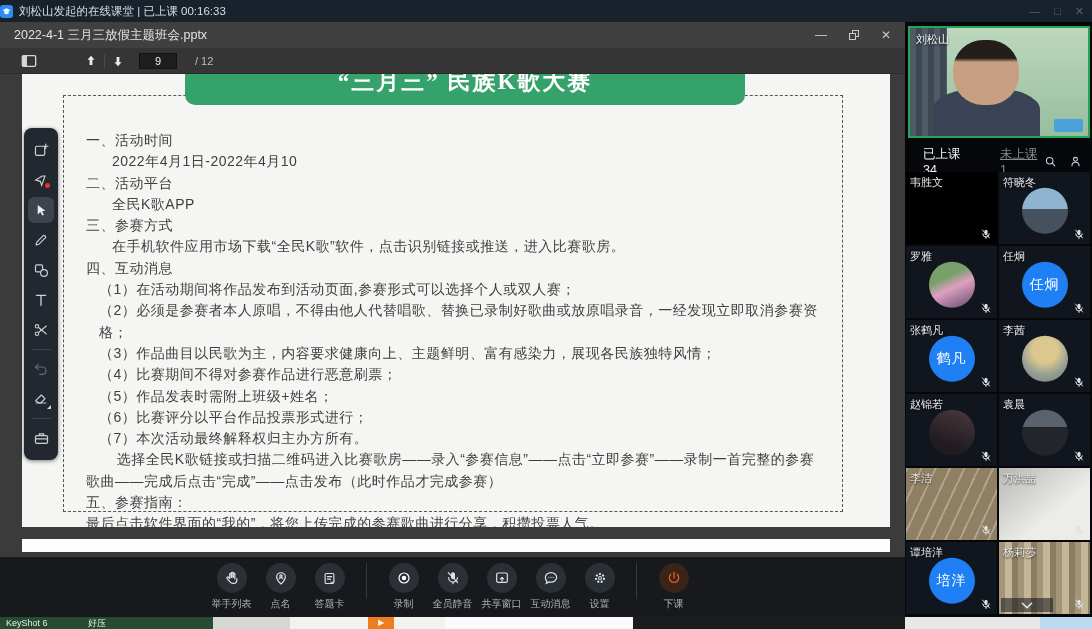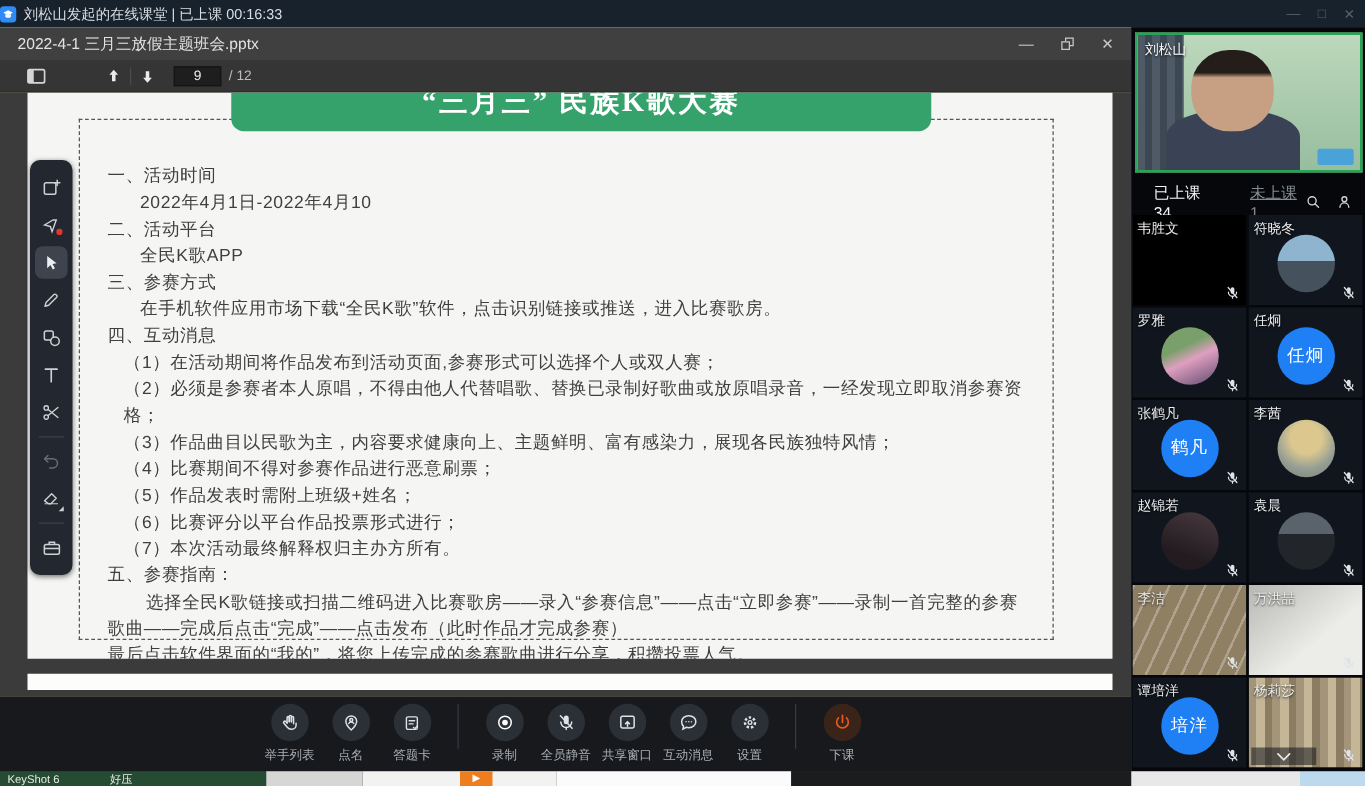--- a/index.html
+++ b/index.html
@@ -9,36 +9,36 @@
 
   
   .topbar { position:absolute; left:0; top:0; width:1092px; height:22px; background:#18222c; display:flex; align-items:center; justify-content:flex-start; }
   .topbar-center { display:flex; align-items:center; gap:6px; }
   .app-logo { width:13px; height:13px; border-radius:3px; background:#2e8bf7; display:flex; align-items:center; justify-content:center; }
   .topbar-title { color:#d9dee3; font-size:11.5px; }
   .topbar-controls { position:absolute; right:8px; top:0; height:22px; display:flex; align-items:center; gap:14px; color:#55606c; font-size:11px; }
   .topbar-controls span { cursor:default; }
 
   
-  .ppt-area { position:absolute; left:0; top:22px; width:905px; height:595px; background:#fef9c3; }
+  .ppt-area { position:absolute; left:0; top:22px; width:905px; height:595px; background:#f0abfc; }
   .ppt-titlebar { position:absolute; left:0; top:0; width:100%; height:26px; background:#404040; display:flex; align-items:center; padding:0 14px; }
   .ppt-title { color:#e3e3e3; font-size:12.5px; }
   .ppt-controls { margin-left:auto; display:flex; align-items:center; gap:22px; color:#c9c9c9; font-size:12px; }
   .restore-glyph { position:relative; width:10px; height:10px; display:inline-block; }
   .restore-glyph i { position:absolute; border:1px solid #c9c9c9; width:7px; height:7px; display:block; }
   .restore-glyph i:first-child { right:0; top:0; }
   .restore-glyph i:last-child { left:0; bottom:0; background:#404040; }
 
   .ppt-nav { position:absolute; left:0; top:26px; width:100%; height:26px; background:#353535; display:flex; align-items:center; border-bottom:1px solid #2b2b2b; }
   .nav-ic { width:22px; height:18px; display:flex; align-items:center; justify-content:center; }
   .nav-toggle { margin-left:18px; }
   .nav-arrows { display:flex; align-items:center; margin-left:40px; gap:2px; }
   .nav-sep { width:1px; height:14px; background:#4a4a4a; }
   .page-box { margin-left:10px; width:38px; height:16px; background:#1e1e1e; border:1px solid #141414; color:#eee; font-size:11px; text-align:center; line-height:14px; }
-  .page-total { margin-left:6px; color:#bdbdbd; font-size:11px; }
+  .page-total { margin-left:18px; color:#bdbdbd; font-size:11px; }
 
   
   .doc { position:absolute; left:0; top:52px; width:905px; height:483px; background:#3b3b3b; overflow:hidden; }
   .slide { position:absolute; left:22px; top:0; width:868px; height:453px; background:#f5f5f3; overflow:hidden; }
   .next-slide-strip { position:absolute; left:22px; top:465px; width:868px; height:13px; background:#fdfdfc; }
 
   .banner { position:absolute; left:163px; top:0; width:560px; height:31px; background:#35a26c; border-radius:0 0 10px 10px; overflow:hidden; z-index:3; }
   .banner span { display:block; margin-top:-8px; text-align:center; color:#fff; font-size:23px; font-weight:bold; letter-spacing:2px; white-space:nowrap;font-family:Liberation Serif, serif; }
 
   .dashed { position:absolute; left:41px; top:21px; width:780px; height:417px; border:1.5px dashed #555; padding:34px 18px 0 22px; z-index:1; }
@@ -186,22 +186,22 @@
           <div class="ln">三、参赛方式</div>
           <div class="ln s">在手机软件应用市场下载“全民K歌”软件，点击识别链接或推送，进入比赛歌房。</div>
           <div class="ln">四、互动消息</div>
           <div class="ln i">（1）在活动期间将作品发布到活动页面,参赛形式可以选择个人或双人赛；</div>
           <div class="ln i">（2）必须是参赛者本人原唱，不得由他人代替唱歌、替换已录制好歌曲或放原唱录音，一经发现立即取消参赛资格；</div>
           <div class="ln i">（3）作品曲目以民歌为主，内容要求健康向上、主题鲜明、富有感染力，展现各民族独特风情；</div>
           <div class="ln i">（4）比赛期间不得对参赛作品进行恶意刷票；</div>
           <div class="ln i">（5）作品发表时需附上班级+姓名；</div>
           <div class="ln i">（6）比赛评分以平台作品投票形式进行；</div>
           <div class="ln i">（7）本次活动最终解释权归主办方所有。</div>
+          <div class="ln p">选择全民K歌链接或扫描二维码进入比赛歌房——录入“参赛信息”——点击“立即参赛”——录制一首完整的参赛歌曲——完成后点击“完成”——点击发布（此时作品才完成参赛）</div>
           <div class="ln">五、参赛指南：</div>
-          <div class="ln p">选择全民K歌链接或扫描二维码进入比赛歌房——录入“参赛信息”——点击“立即参赛”——录制一首完整的参赛歌曲——完成后点击“完成”——点击发布（此时作品才完成参赛）</div>
           <div class="ln">最后点击软件界面的“我的”，将您上传完成的参赛歌曲进行分享，积攒投票人气。</div>
         </div>
       </div>
       <div class="next-slide-strip"></div>
 
       <div class="palette">
         <span class="pal-btn">
           <svg width="17" height="17" viewBox="0 0 24 24" fill="none" stroke="currentColor" stroke-width="1.7" stroke-linecap="round">
               <rect x="3.5" y="6" width="13" height="13" rx="2"></rect>
               <path d="M18 3v6M15 6h6"></path>

